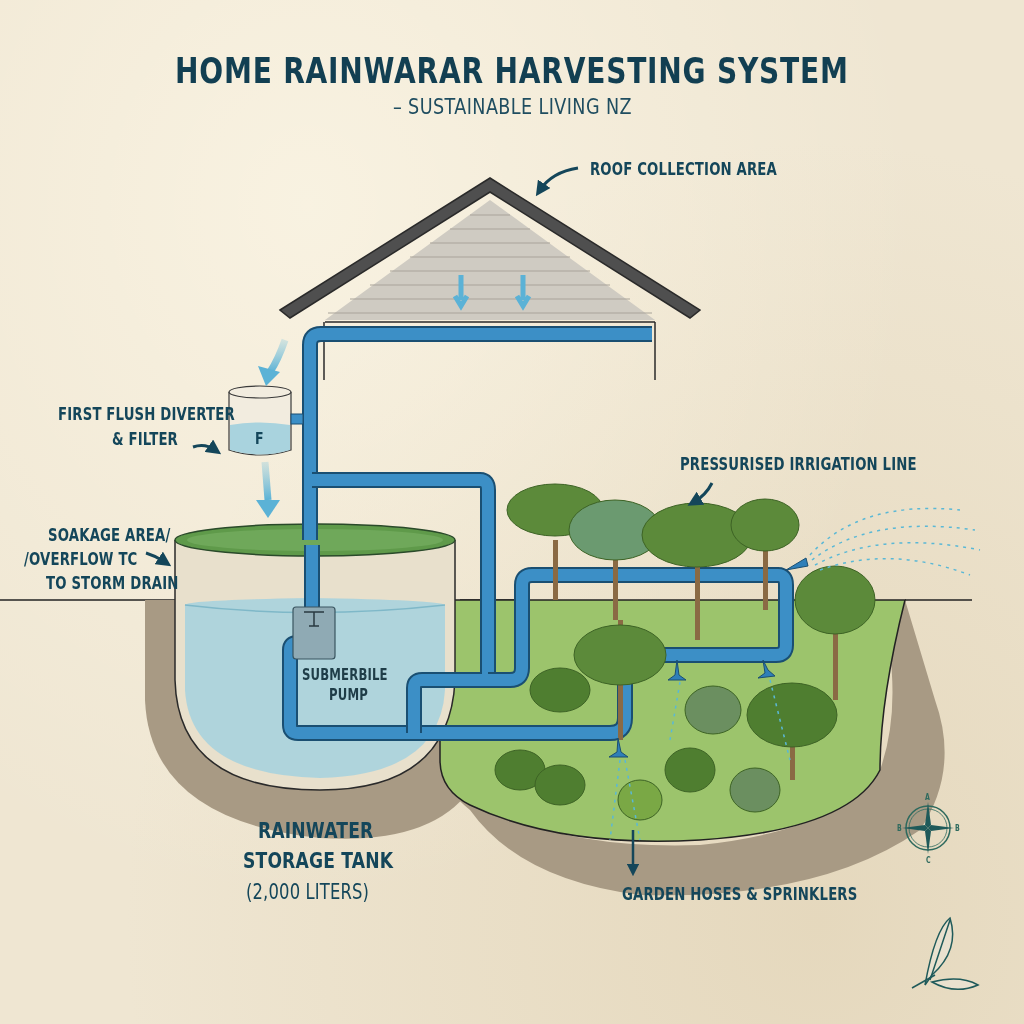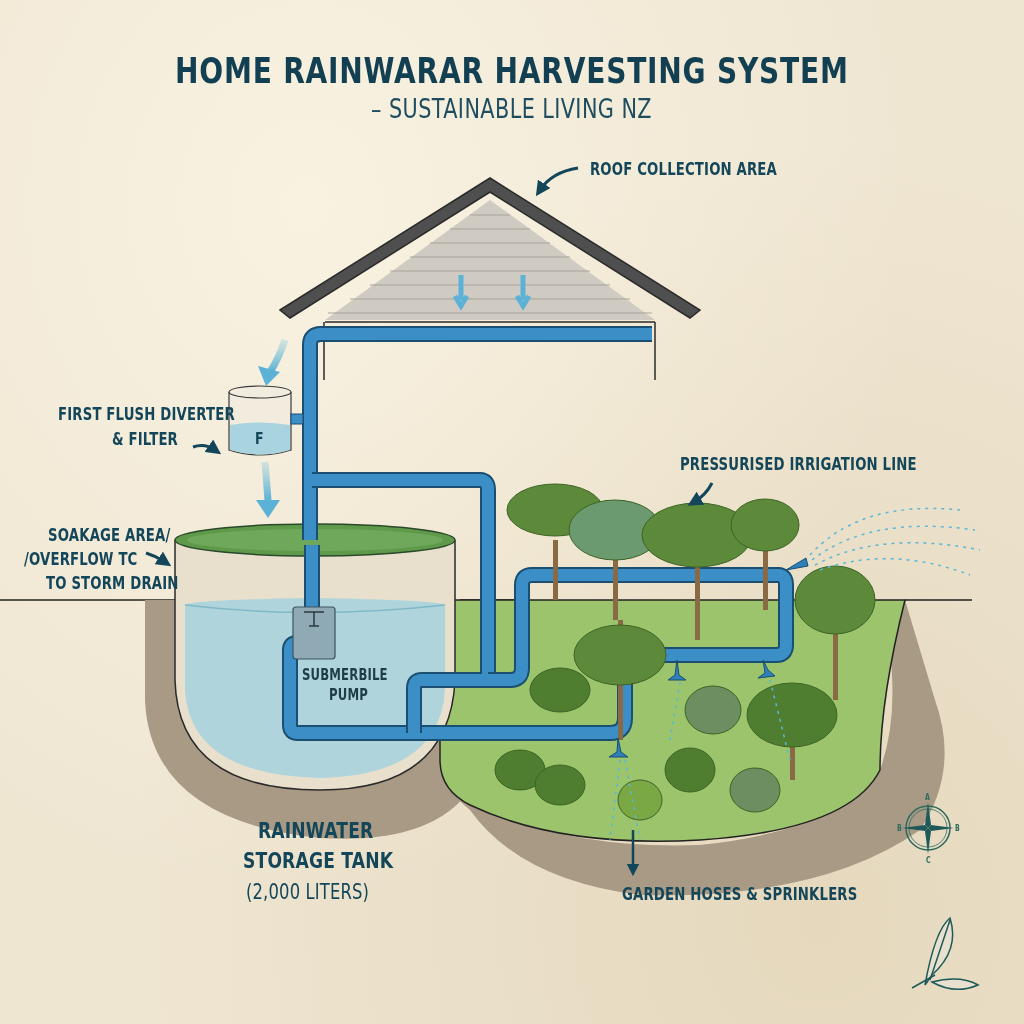--- a/index.html
+++ b/index.html
@@ -33,21 +33,21 @@
       position: absolute; left: 0; width: 1024px; top: 50px;
       text-align: center; color: #123f52;
       font-family: "DejaVu Sans", sans-serif; font-weight: bold;
       font-size: 36px; letter-spacing: 1px;
     }
     .title span { display: inline-block; transform: scaleX(0.78); }
     .subtitle {
       position: absolute; left: 0; width: 1024px; top: 94px;
       text-align: center; color: #1f4d60;
       font-family: "DejaVu Sans", sans-serif;
-      font-size: 26px; letter-spacing: 0.5px;
+      font-size: 22px; letter-spacing: 0.5px;
     }
     .subtitle span { display: inline-block; transform: scaleX(0.8); }
   </style>
 </head>
 <body>
 
 <div class="paper"></div>
 
 <svg class="scene" width="1024" height="1024" viewBox="0 0 1024 1024">
   <defs>

